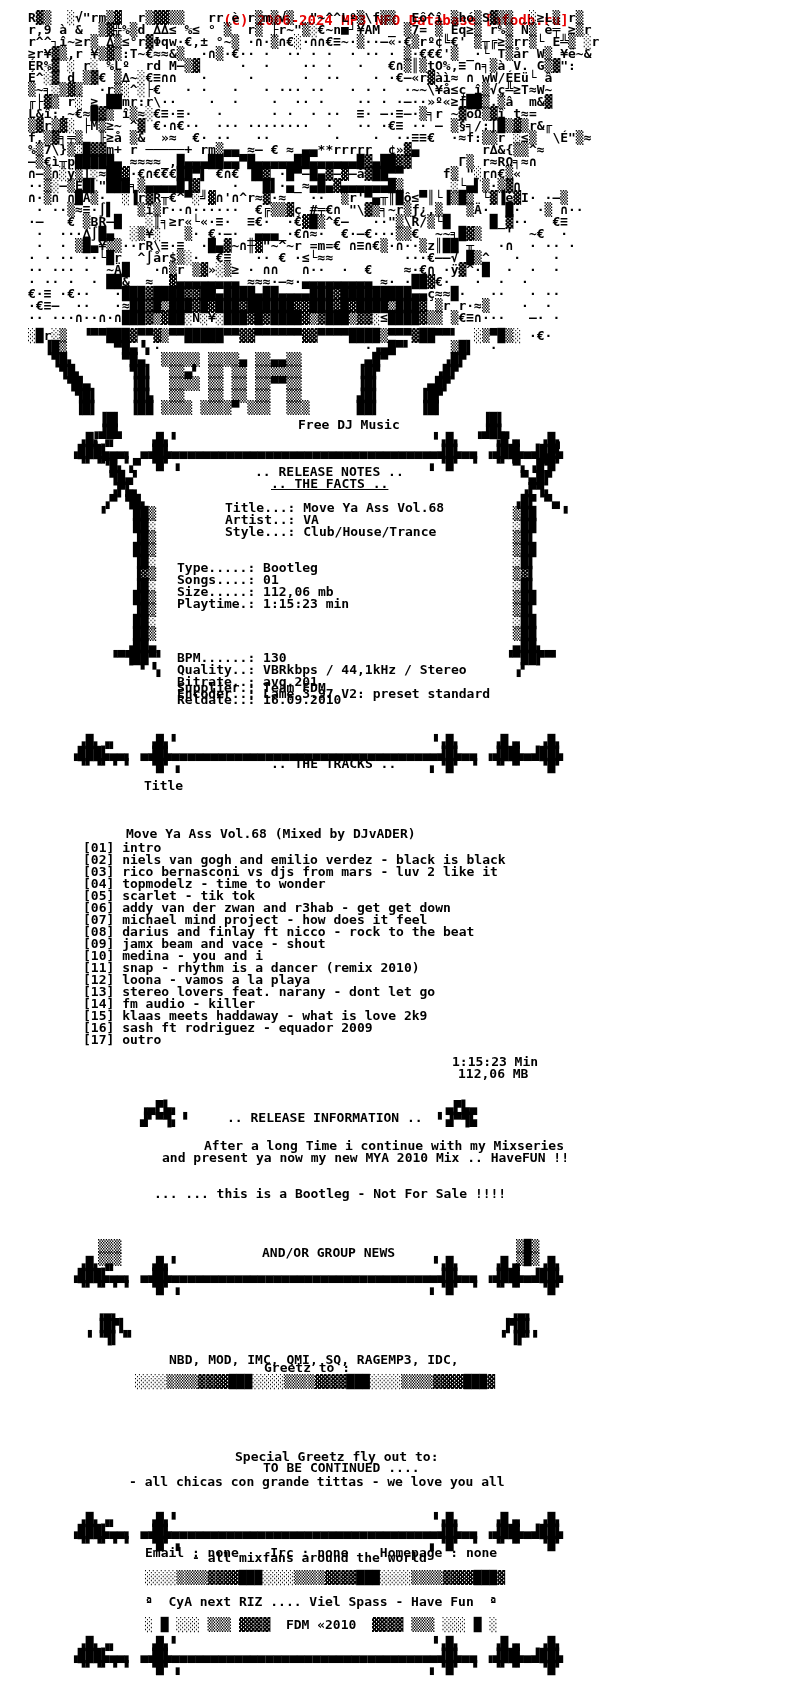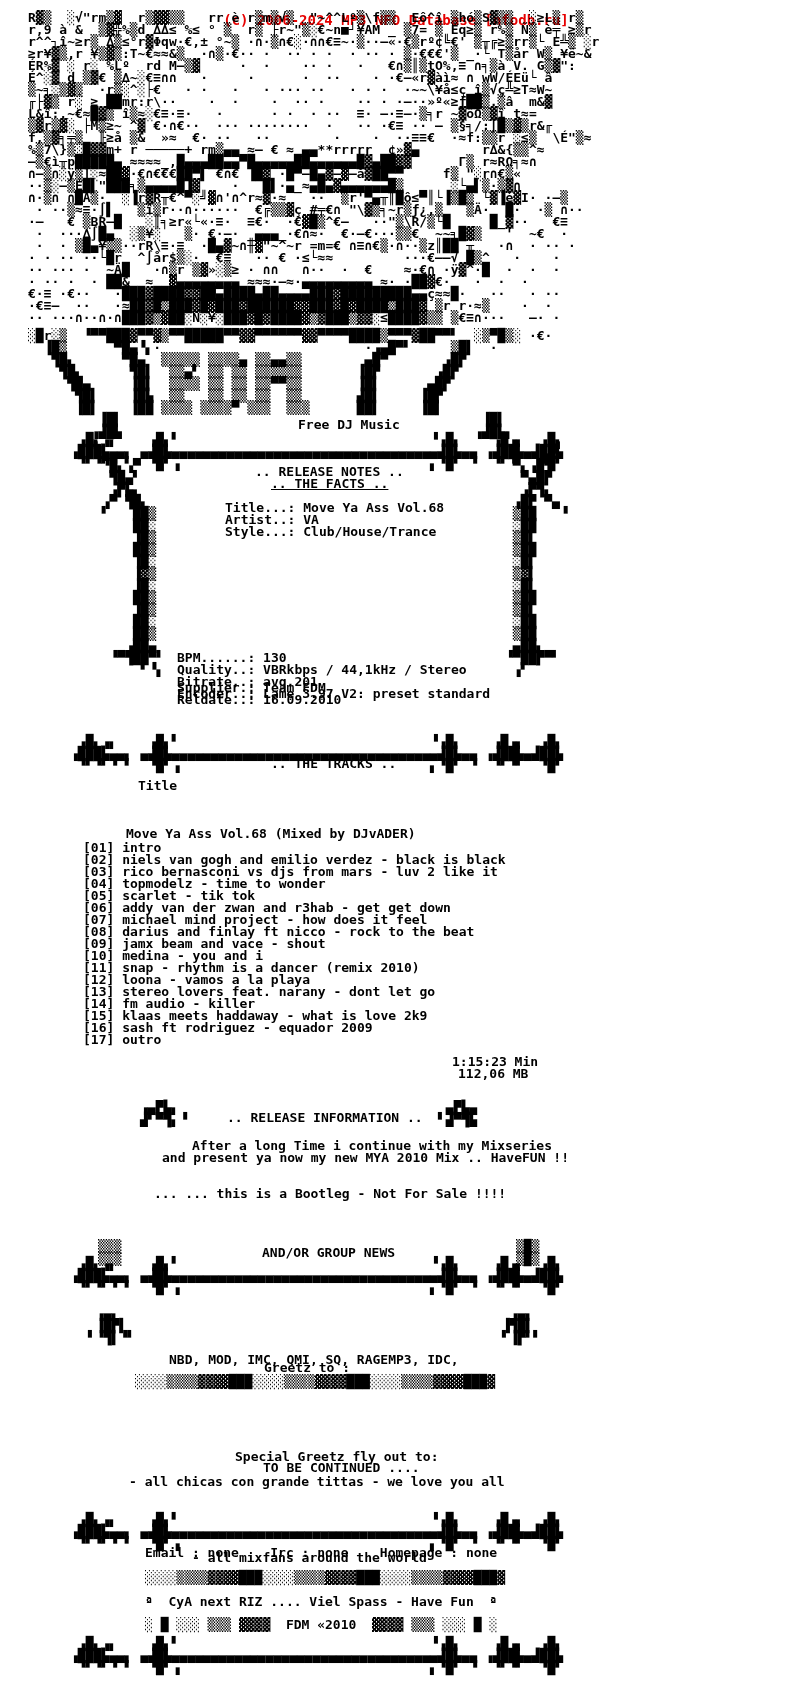--- a/index.html
+++ b/index.html
@@ -105,33 +105,37 @@
  ▄██▖
 ▝▀██▛▀▘
  ▗▘</pre>
 
   <div class="abs" style="left:255px; top:466px;">.. RELEASE NOTES ..</div>
   <div class="abs" style="left:271px; top:478px;text-decoration:underline;">.. THE FACTS ..</div>
 
   <pre class="abs" style="left:225px; top:502px;">Title...: Move Ya Ass Vol.68
 Artist..: VA
 Style...: Club/House/Trance</pre>
+  <pre class="abs" style="left:177px; top:562px;">Type.....: Bootleg
+Songs....: 01
+Size.....: 112,06 mb
+Playtime.: 1:15:23 min</pre>
   <pre class="abs" style="left:177px; top:652px;">BPM......: 130
 Quality..: VBRkbps / 44,1kHz / Stereo
 Bitrate..: avg.201
 Encoder..: Lame 3.97 V2: preset standard</pre>
   <pre class="abs" style="left:177px; top:682px;">Supplier.: Team FDM
 Reldate..: 16.09.2010</pre>
 
   <pre class="abs" style="left:70px; top:736px;"> ▗█▖▗▖    ▗█▖▘                                ▝▗█▖    ▗█▗▖  ▗█▖
 ▗███▙▄▄▖ ▄▟█▙▄▄▄▄▄▄▄▄▄▄▄▄▄▄▄▄▄▄▄▄▄▄▄▄▄▄▄▄▄▄▄▄▄▄▟█▙▄▄ ▗▟██▙▄▟██▙
  ▝▘▝▘▝ ▘  ▝█▘▗                                ▖▝█▘ ▝  ▝▘▝▘  ▝█▘</pre>
 
   <div class="abs" style="left:271px; top:758px;">.. THE TRACKS ..</div>
-  <div class="abs" style="left:138px; top:780px;">Title</div>
+  <div class="abs" style="left:144px; top:780px;">Title</div>
   <div class="abs" style="left:126px; top:804px;margin-top:24px;">Move Ya Ass Vol.68 (Mixed by DJvADER)</div>
 
   <pre class="abs" style="left:83px; top:842px;">[01] intro
 [02] niels van gogh and emilio verdez - black is black
 [03] rico bernasconi vs djs from mars - luv 2 like it
 [04] topmodelz - time to wonder
 [05] scarlet - tik tok
 [06] addy van der zwan and r3hab - get get down
 [07] michael mind project - how does it feel
 [08] darius and finlay ft nicco - rock to the beat
@@ -147,21 +151,21 @@
 
   <div class="abs" style="left:452px; top:1056px;">1:15:23 Min</div>
   <div class="abs" style="left:458px; top:1068px;">112,06 MB</div>
 
   <pre class="abs" style="left:140px; top:1102px;">▗▄▛▙▖
 ▟▘▀▜▖▝</pre>
   <pre class="abs" style="left:438px; top:1102px;"> ▄▛▙▄
 ▘▟▀▜▙</pre>
   <div class="abs" style="left:227px; top:1112px;">.. RELEASE INFORMATION ..</div>
 
-  <div class="abs" style="left:192px; top:1140px;">After a long Time i continue with my Mixseries</div>
+  <div class="abs" style="left:204px; top:1140px;">After a long Time i continue with my Mixseries</div>
   <div class="abs" style="left:162px; top:1152px;">and present ya now my new MYA 2010 Mix .. HaveFUN !!</div>
 
   <div class="abs" style="left:154px; top:1188px;">... ... this is a Bootleg - Not For Sale !!!!</div>
 
   <pre class="abs" style="left:98px;  top:1241px;">▒▒▒
 ▒▒▒</pre>
   <div class="abs" style="left:262px; top:1247px;">AND/OR GROUP NEWS</div>
   <pre class="abs" style="left:516px; top:1241px;">▒█▒
 ▒█▒</pre>
 

